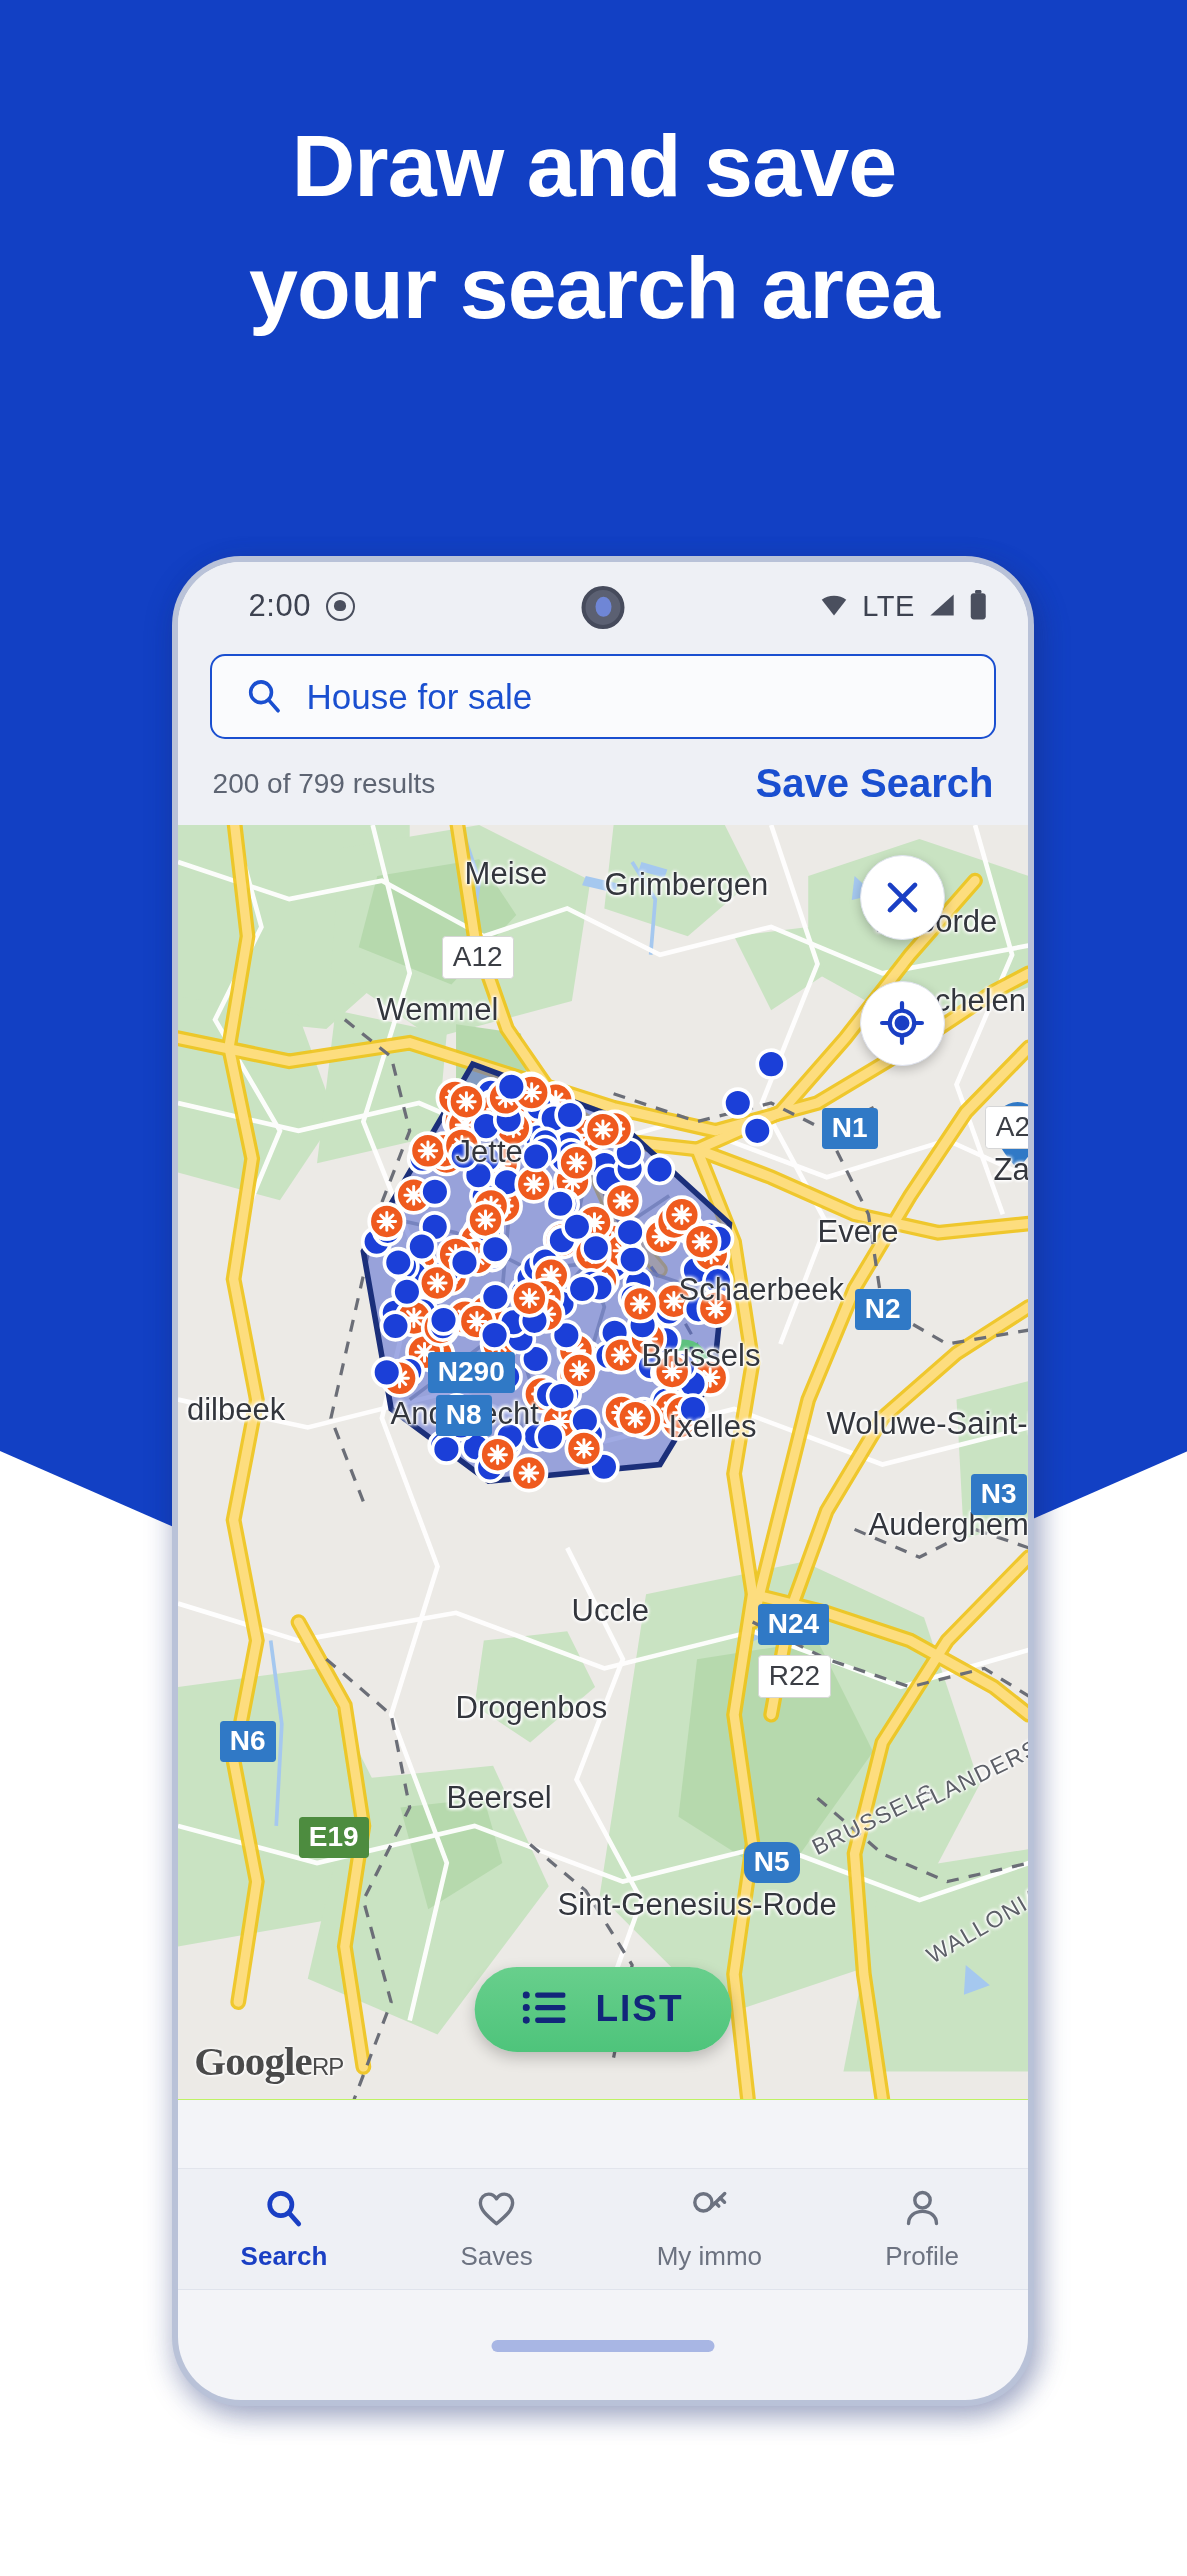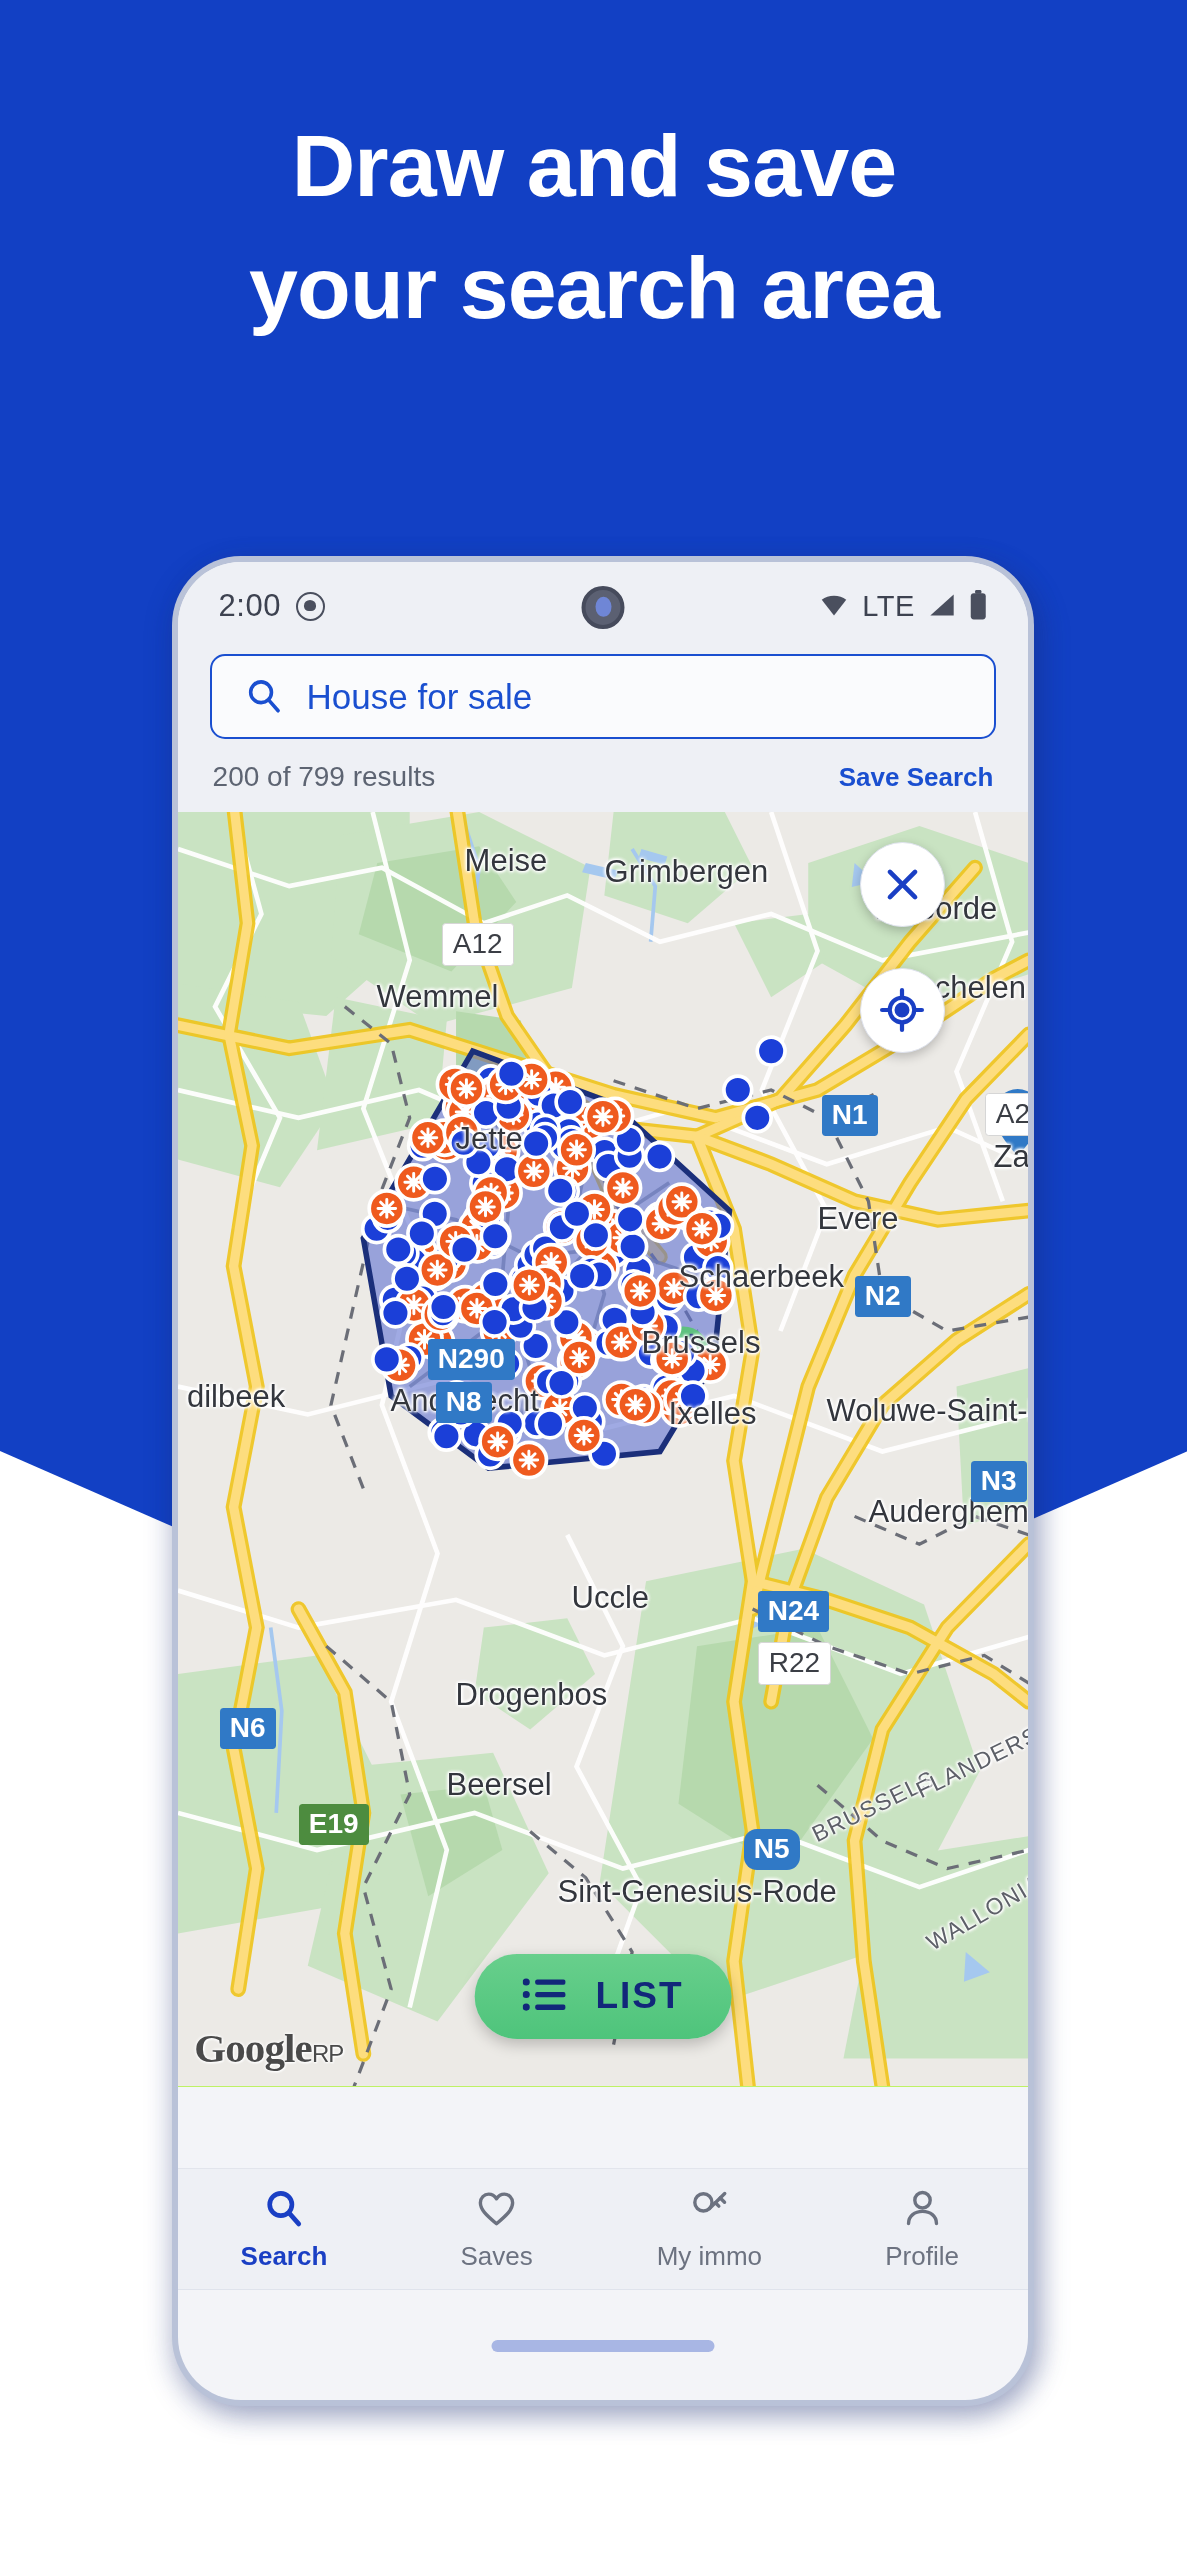--- a/index.html
+++ b/index.html
@@ -39,21 +39,21 @@
     position:relative; width:100%; height:100%;
     border-radius:63px; background:#f3f4f8; overflow:hidden;
   }
 
   
   .statusbar {
     position:relative; height:89px; background:#eef0f5;
     display:flex; align-items:center; padding:0 41px;
   }
   .sb-left { display:flex; align-items:center; gap:15px; }
-  .sb-time { font-size:31px; color:#3d4250; letter-spacing:0.5px; }
+  .sb-time { font-size:31px; color:#3d4250; letter-spacing:0.5px;margin-left:30px; }
   .sb-appicon {
     width:29px; height:29px; border-radius:50%;
     border:2.3px solid #4a4f5e; position:relative; background:#eef0f5;
   }
   .sb-appicon:after{
     content:""; position:absolute; left:5.6px; top:6.5px; width:12px; height:11px;
     border-radius:50% 50% 40% 40%; background:#4a4f5e;
   }
   .sb-spacer { flex:1; }
   .sb-right { display:flex; align-items:center; gap:12px; }
@@ -75,21 +75,21 @@
     background:#fafbfd; display:flex; align-items:center; padding:0 32px; gap:24px;
   }
   .search-value { font-size:35px; color:#1a4fd0; }
 
   .results-row {
     background:#eef0f5; display:flex; align-items:center;
     padding:22px 35px 18.5px 35px;
   }
   .results-count { font-size:28px; color:#5d6472; }
   .results-row .sp { flex:1; }
-  .save-search { font-size:26px; color:#1a4fd0; font-weight:bold; }
+  .save-search { font-size:40px; color:#1a4fd0; font-weight:bold; }
 
   
   .map {
     position:relative; width:100%; height:1275px; overflow:hidden;
     background:#bef264;
   }
   .map-base { position:absolute; inset:0; }
   .lbl {
     position:absolute; color:#33363d; white-space:nowrap;
     text-shadow:0 0 4.6px #fff,0 0 4.6px #fff,0 0 4.6px #fff,0.9px 0.9px 1.9px #fff,-0.9px -0.9px 1.9px #fff;

